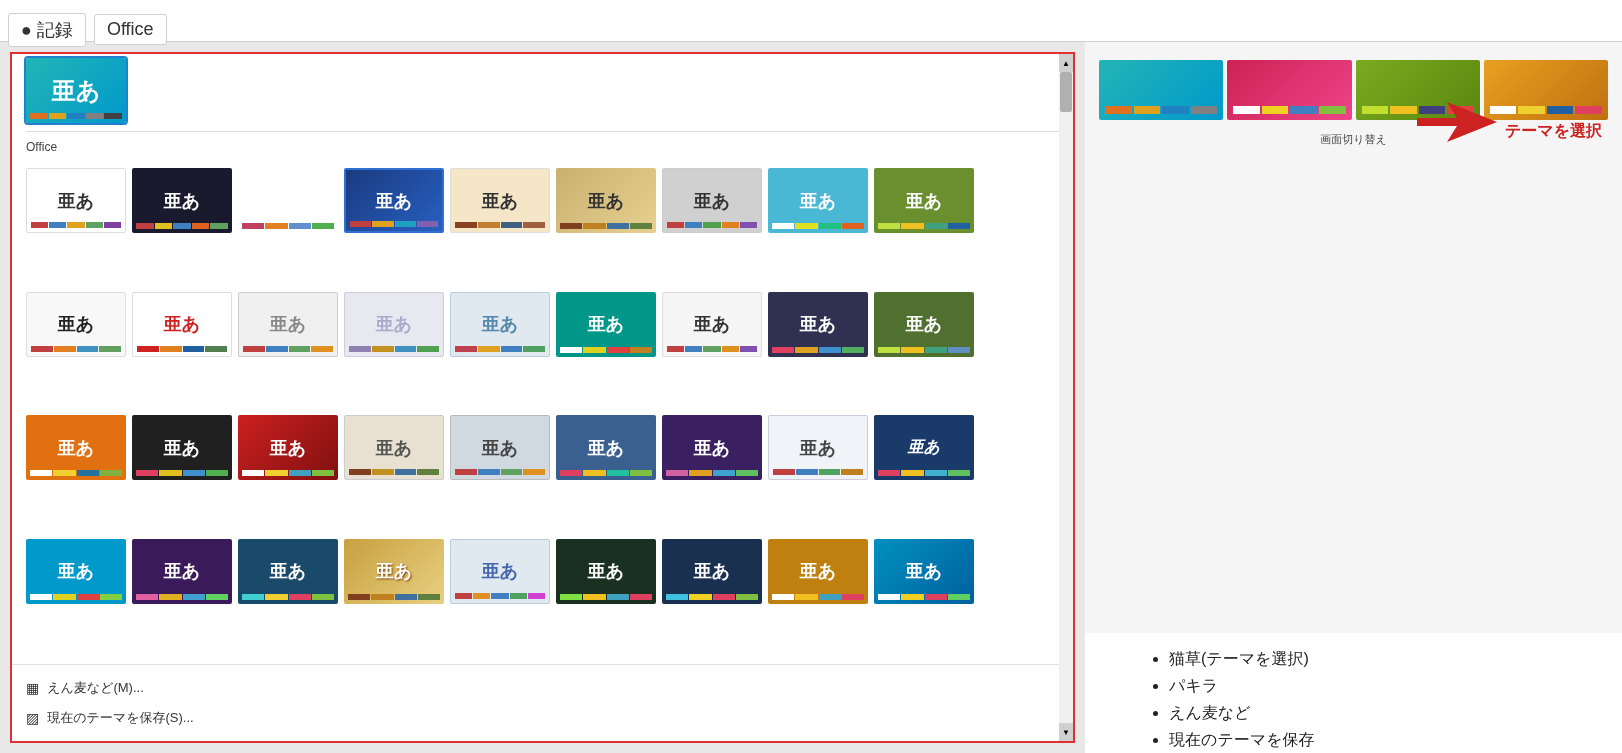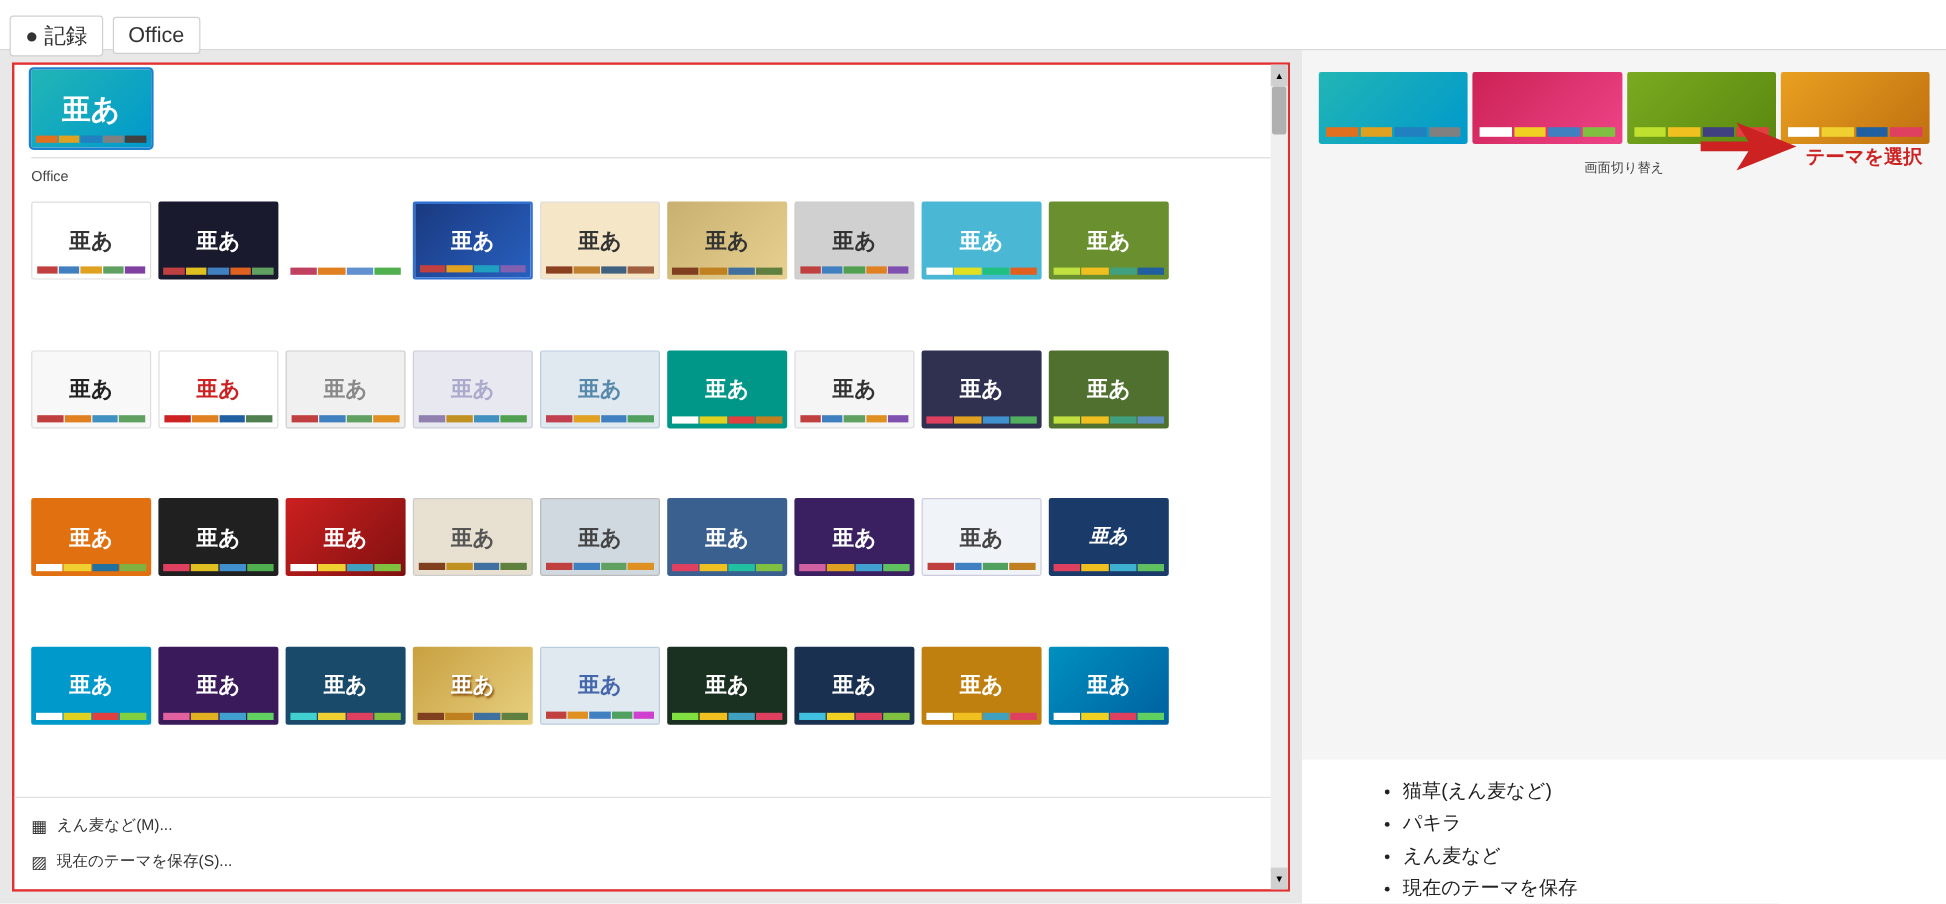--- a/index.html
+++ b/index.html
@@ -639,21 +639,21 @@
 
     <div class="annotation">
       <svg width="80" height="40" viewBox="0 0 80 40" class="arrow-svg">
         <polygon points="0,20 50,0 40,16 80,16 80,24 40,24 50,40" fill="#cc2222"></polygon>
       </svg>
       <span class="annotation-text">テーマを選択</span>
     </div>
 
     <div class="slide-content-area">
       <ul class="bullet-list">
-        <li>猫草(えん麦など)</li>
+        <li>猫草(テーマを選択)</li>
         <li>パキラ</li>
         <li>えん麦など</li>
         <li>現在のテーマを保存</li>
       </ul>
     </div>
 
   </div>
 
 </div>
 

